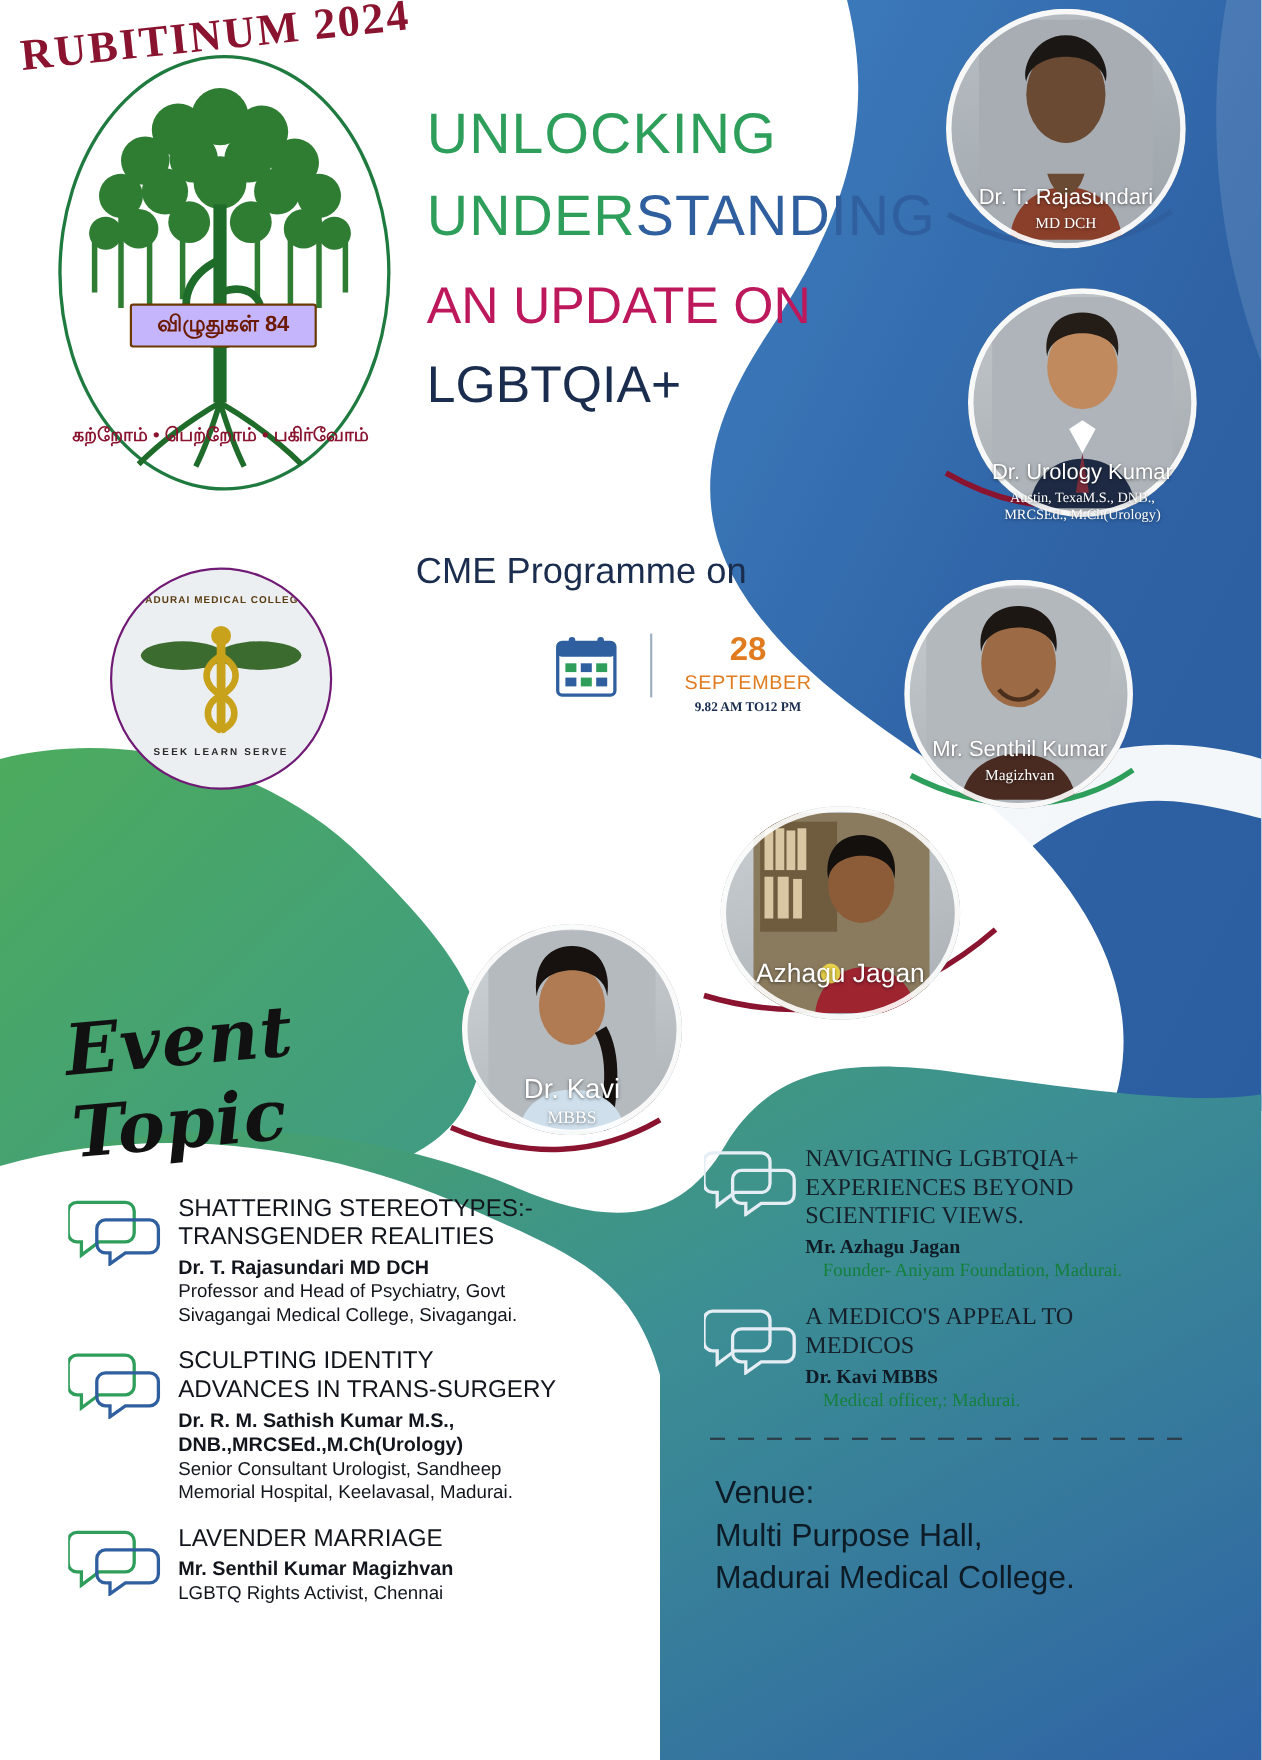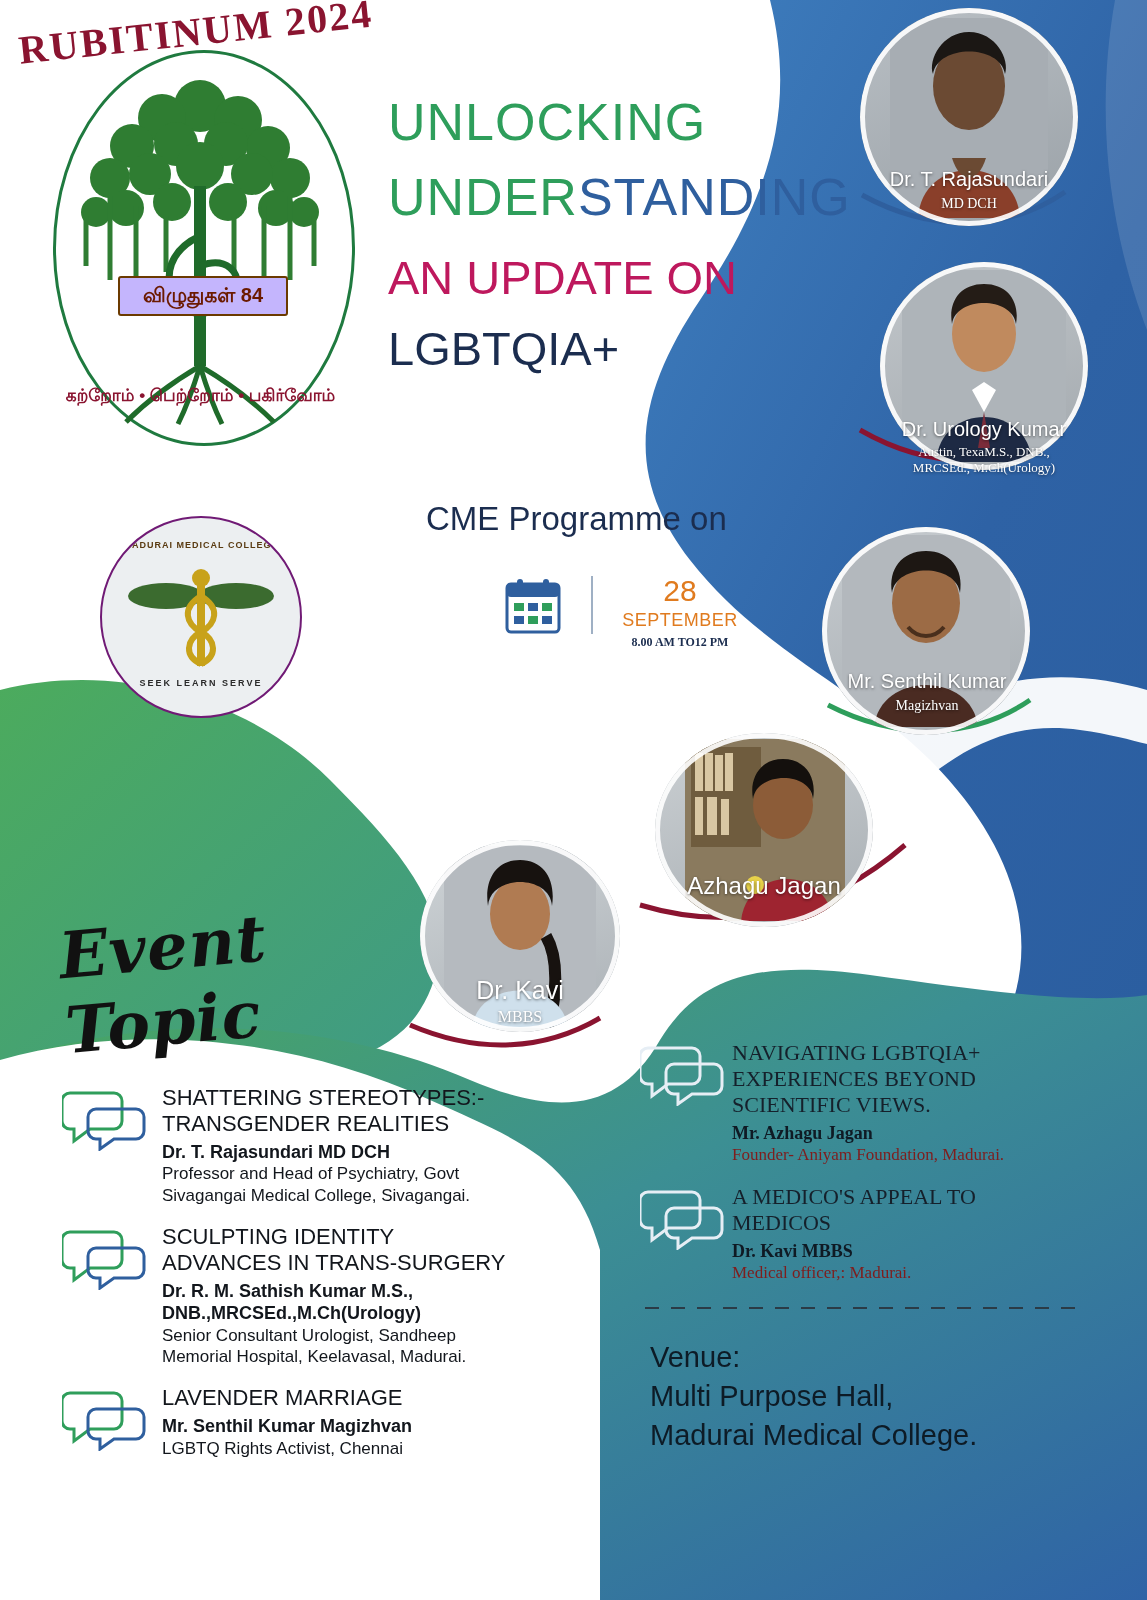--- a/index.html
+++ b/index.html
@@ -58,28 +58,28 @@
   }
 
   
   .headline{position:absolute;left:388px;top:85px;width:520px;}
   .h-line1{font-size:52px;color:#2e9e5b;letter-spacing:1px;line-height:1.45;}
   .h-line2{font-size:52px;letter-spacing:1px;line-height:1.45;}
   .h-line2 .g{color:#2e9e5b;}
   .h-line2 .b{color:#2f5f9e;}
   .h-line3{font-size:47px;color:#be185d;line-height:1.55;margin-top:6px;}
   .h-line4{font-size:47px;color:#1b2d4f;line-height:1.45;}
-  .cme{position:absolute;left:378px;top:500px;font-size:33px;color:#1b2d4f;margin-left:48px;}
+  .cme{position:absolute;left:378px;top:500px;font-size:33px;color:#1b2d4f;}
 
   
   .date-block{position:absolute;left:505px;top:572px;width:240px;height:90px;}
   .cal-icon{position:absolute;left:0;top:6px;width:56px;height:56px;}
   .date-sep{position:absolute;left:86px;top:4px;width:2px;height:58px;background:#9fb0c4;}
   .date-num{position:absolute;left:110px;top:2px;width:130px;text-align:center;
-    font-size:30px;color:#e07b1f;font-weight:normal;}
+    font-size:30px;color:#e07b1f;font-weight:bold;}
   .date-mon{position:absolute;left:105px;top:38px;width:140px;text-align:center;
     font-size:18px;color:#e07b1f;letter-spacing:.5px;}
   .date-time{position:absolute;left:95px;top:63px;width:160px;text-align:center;
     font-size:12px;color:#1b2d4f;font-weight:bold;font-family:"Liberation Serif",serif;}
 
   
   .spk{position:absolute;border-radius:50%;overflow:hidden;}
   .spk .photo{position:absolute;left:0;top:0;width:100%;height:100%;}
   .spk .ring{position:absolute;left:0;top:0;width:100%;height:100%;border-radius:50%;
     box-shadow:inset 0 0 0 5px rgba(255,255,255,.9);}
@@ -100,21 +100,21 @@
   .topics-left{position:absolute;left:62px;top:1085px;width:500px;}
   .topics-right{position:absolute;left:640px;top:1040px;width:470px;font-family:Liberation Serif, serif;}
   .topic-row{position:relative;margin-bottom:18px;padding-left:100px;min-height:64px;}
   .topic-row.right{padding-left:92px;}
   .bubble-icon{position:absolute;left:0;top:4px;width:86px;height:62px;}
   .t-title{font-size:22px;color:#12161c;line-height:1.18;}
   .t-name{font-size:18px;color:#12161c;font-weight:bold;margin-top:4px;line-height:1.25;}
   .t-sub{font-size:17px;color:#12161c;line-height:1.25;}
   .topics-right .t-title{color:#15202b;}
   .topics-right .t-name{color:#0f1a24;}
-  .topics-right .t-sub{color:#7f1d1d;}
+  .topics-right .t-sub{color:#15803d;margin-left:16px;}
 
   .dashes{position:absolute;left:645px;top:1307px;width:430px;height:2px;
     background:repeating-linear-gradient(to right,#2b3b46 0 14px,transparent 14px 26px);}
 
   .venue{position:absolute;left:650px;top:1338px;width:470px;color:#0d1b26;}
   .venue .v-head{font-size:29px;line-height:1.35;}
   .venue .v-line{font-size:29px;line-height:1.35;}
 </style>
 </head>
 <body>
@@ -253,21 +253,21 @@
       <rect x="9" y="25" width="10" height="8" fill="#2f9e5b"></rect>
       <rect x="23" y="25" width="10" height="8" fill="#2f5f9e"></rect>
       <rect x="37" y="25" width="10" height="8" fill="#2f9e5b"></rect>
       <rect x="9" y="38" width="10" height="8" fill="#2f5f9e"></rect>
       <rect x="23" y="38" width="10" height="8" fill="#2f9e5b"></rect>
       <rect x="37" y="38" width="10" height="8" fill="#2f5f9e"></rect>
     </svg>
     <div class="date-sep"></div>
     <div class="date-num">28</div>
     <div class="date-mon">SEPTEMBER</div>
-    <div class="date-time">8.00 AM TO12 PM</div>
+    <div class="date-time">9.82 AM TO12 PM</div>
   </div>
 
   <div class="spk" style="left:860px;top:8px;width:218px;height:218px;">
     <div class="photo" style="background:linear-gradient(160deg,#b9bfc4 0%,#9aa1a7 100%);">
       <svg viewBox="0 0 218 218" style="width:100%;height:100%">
         <rect x="30" y="10" width="158" height="200" fill="#a7adb3"></rect>
         <ellipse cx="109" cy="78" rx="36" ry="44" fill="#6b4a33"></ellipse>
         <path d="M73,66 C78,36 140,36 145,66 C150,52 136,24 109,24 C82,24 68,52 73,66 Z" fill="#1b1714"></path>
         <path d="M58,210 C62,146 156,146 160,210 Z" fill="#8a3f2a"></path>
         <path d="M92,150 C100,176 118,176 126,150 Z" fill="#6b4a33"></path>

